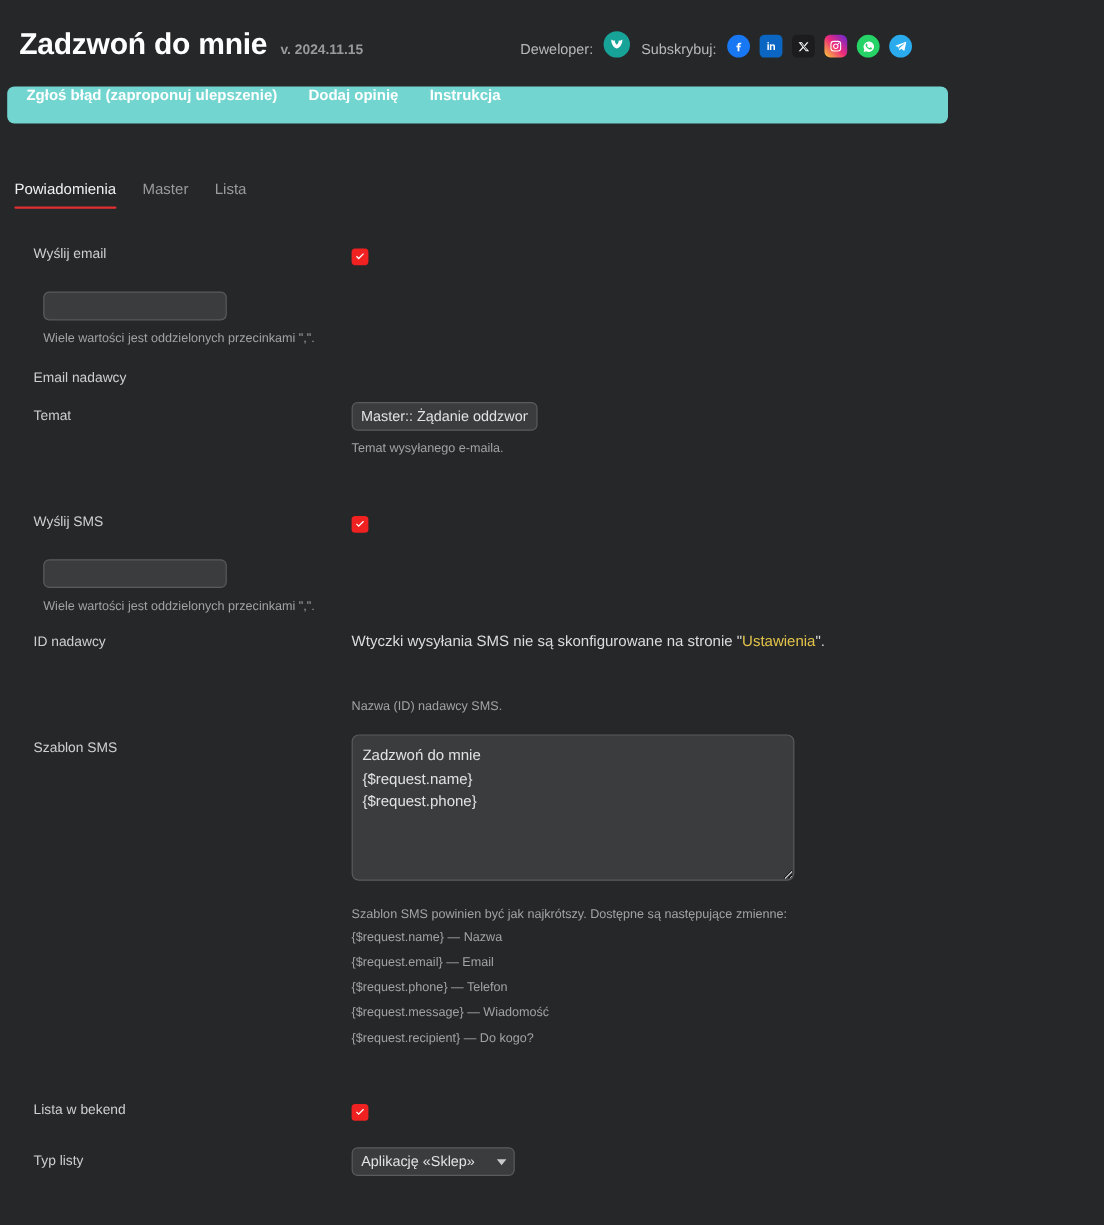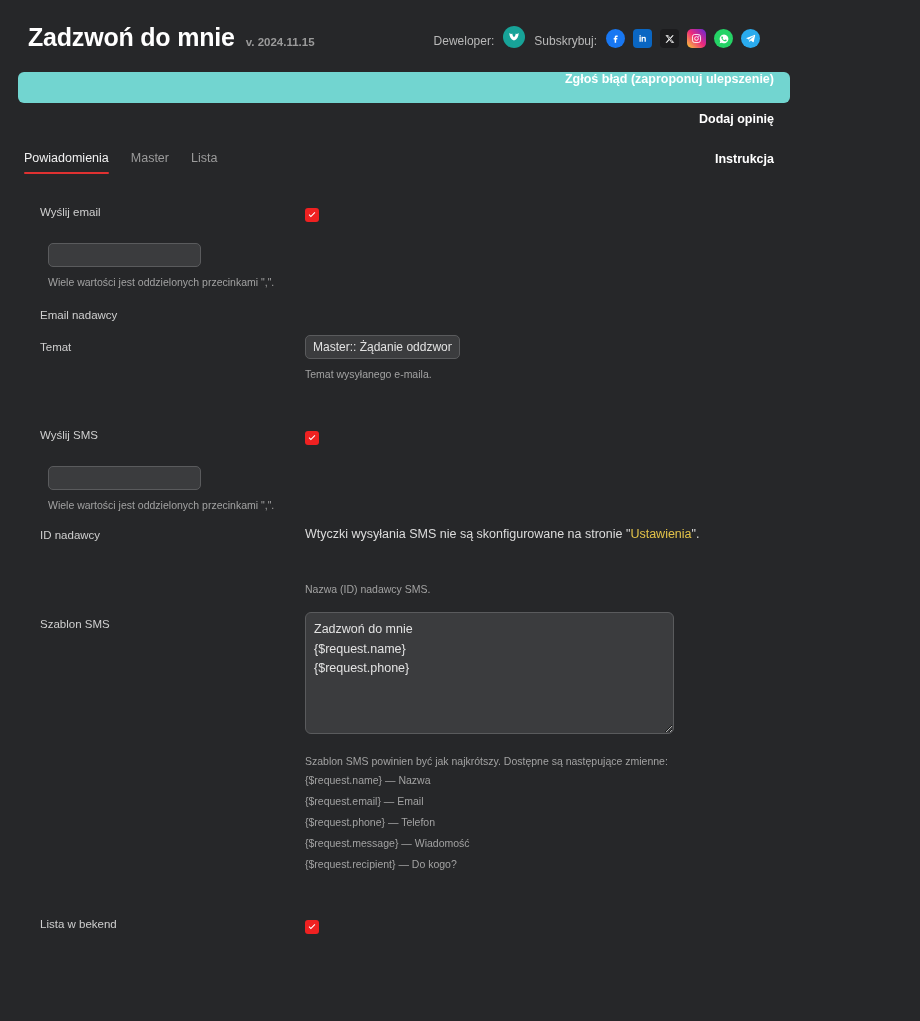--- a/index.html
+++ b/index.html
@@ -5,21 +5,21 @@
 <style>
   * { box-sizing: border-box; }
   html, body {
     margin: 0; padding: 0;
     background: #262729;
     width: 920px; height: 1021px;
     overflow: hidden;
     font-family: "Liberation Sans", "DejaVu Sans", sans-serif;
     color: #d8d8d8;
   }
-  .page { width: 796px; height: 1021px; position: relative; padding-left: 12px; }
+  .page { width: 796px; height: 1021px; position: relative; }
 
   
   .header {
     display: flex; align-items: center; justify-content: space-between;
     padding: 16px 18px 0 16px;
     height: 58px;
   }
   .brand { display: flex; align-items: baseline; gap: 11px; }
   .brand-title {
     font-size: 25px; font-weight: bold; color: #ffffff;
@@ -51,24 +51,23 @@
   .soc-wa { background: #25d366; }
   .soc-tg { background: #2aabee; }
   .soc svg { display: block; }
 
   
   .navbar {
     margin: 14px 6px 0 6px;
     background: #72d5d0;
     border-radius: 6px;
     height: 31px;
-    display: flex; align-items: flex-end;
+    display: flex; align-items: flex-start;
     padding: 0 16px;
     gap: 26px;
-    flex-direction: column;
   }
   .nav-link {
     color: #ffffff; font-size: 12.5px; font-weight: bold;
     text-decoration: none; white-space: nowrap; cursor: pointer;
   }
 
   
   .tabs {
     display: flex; align-items: flex-end; gap: 22px;
     padding: 48px 0 0 12px;
@@ -297,15 +296,24 @@
       <div class="row-label">Lista w bekend</div>
       <div class="row-field">
         <span class="cb">
           <svg width="10" height="10" viewBox="0 0 24 24">
               <path d="M20 6.5 9.3 17.2 4 11.9l1.8-1.8 3.5 3.5L18.2 4.7z" fill="#fff"></path>
             </svg>
         </span>
       </div>
     </div>
 
+    <div class="row">
+      <div class="row-label" style="padding-top:6px">Typ listy</div>
+      <div class="row-field">
+        <div class="sel">
+          <span>Aplikację «Sklep»</span>
+          <span class="caret"></span>
+        </div>
+      </div>
+    </div>
 
   </div>
 </div>
 
 </body></html>

